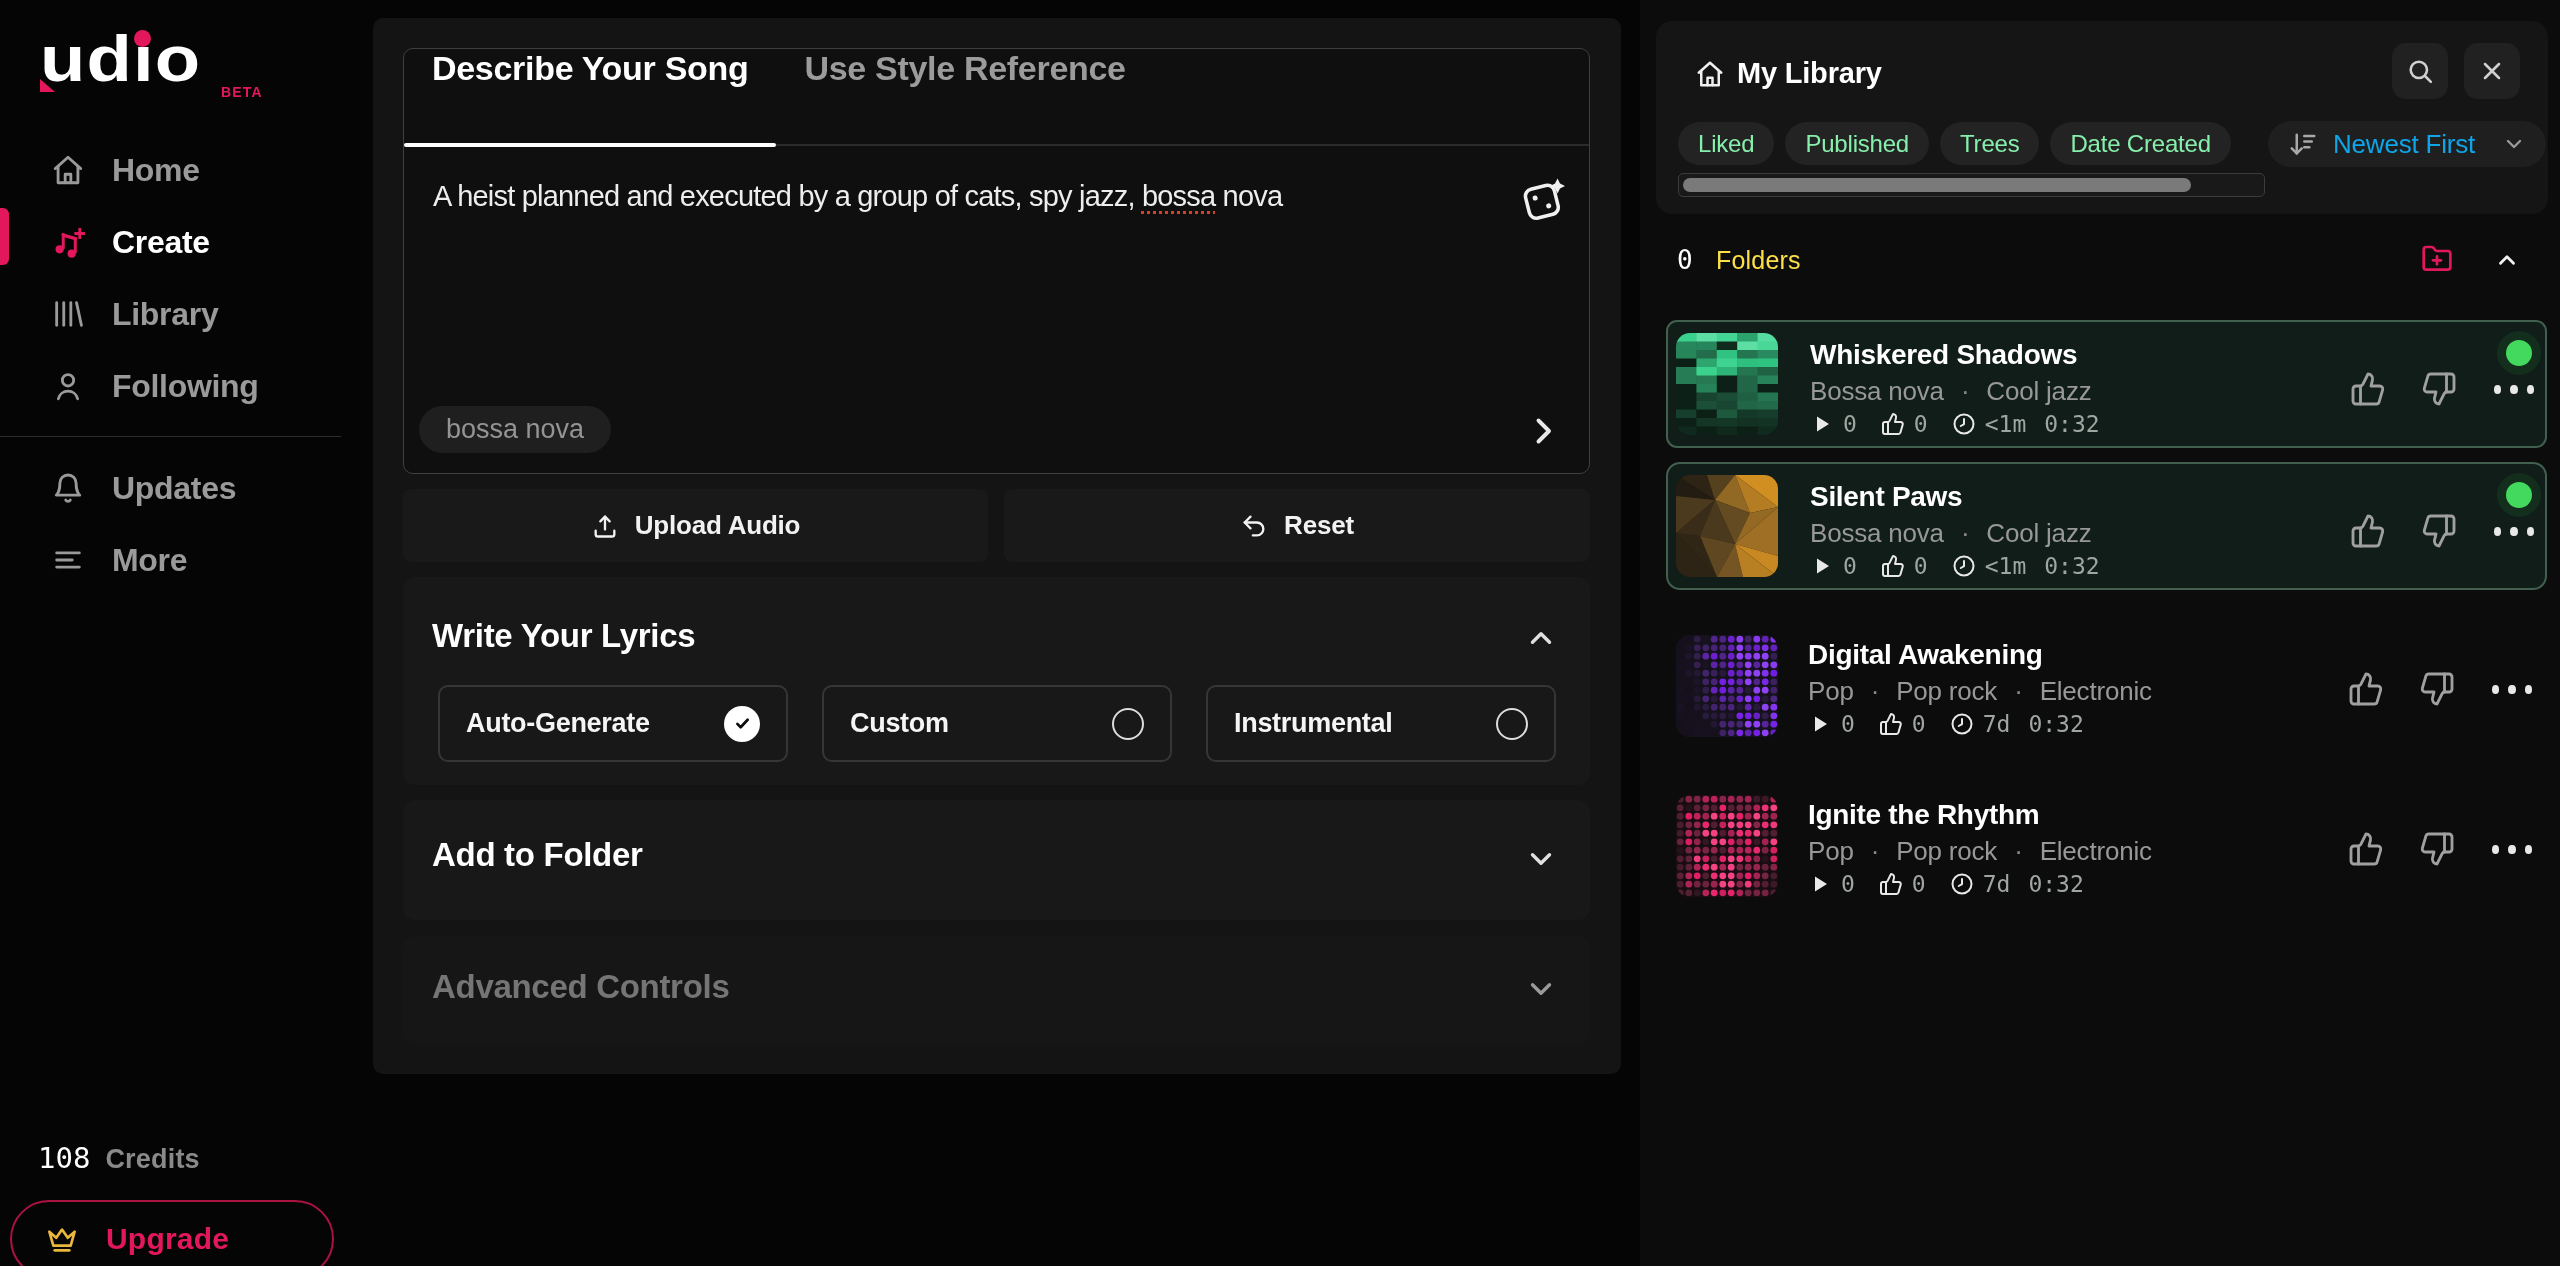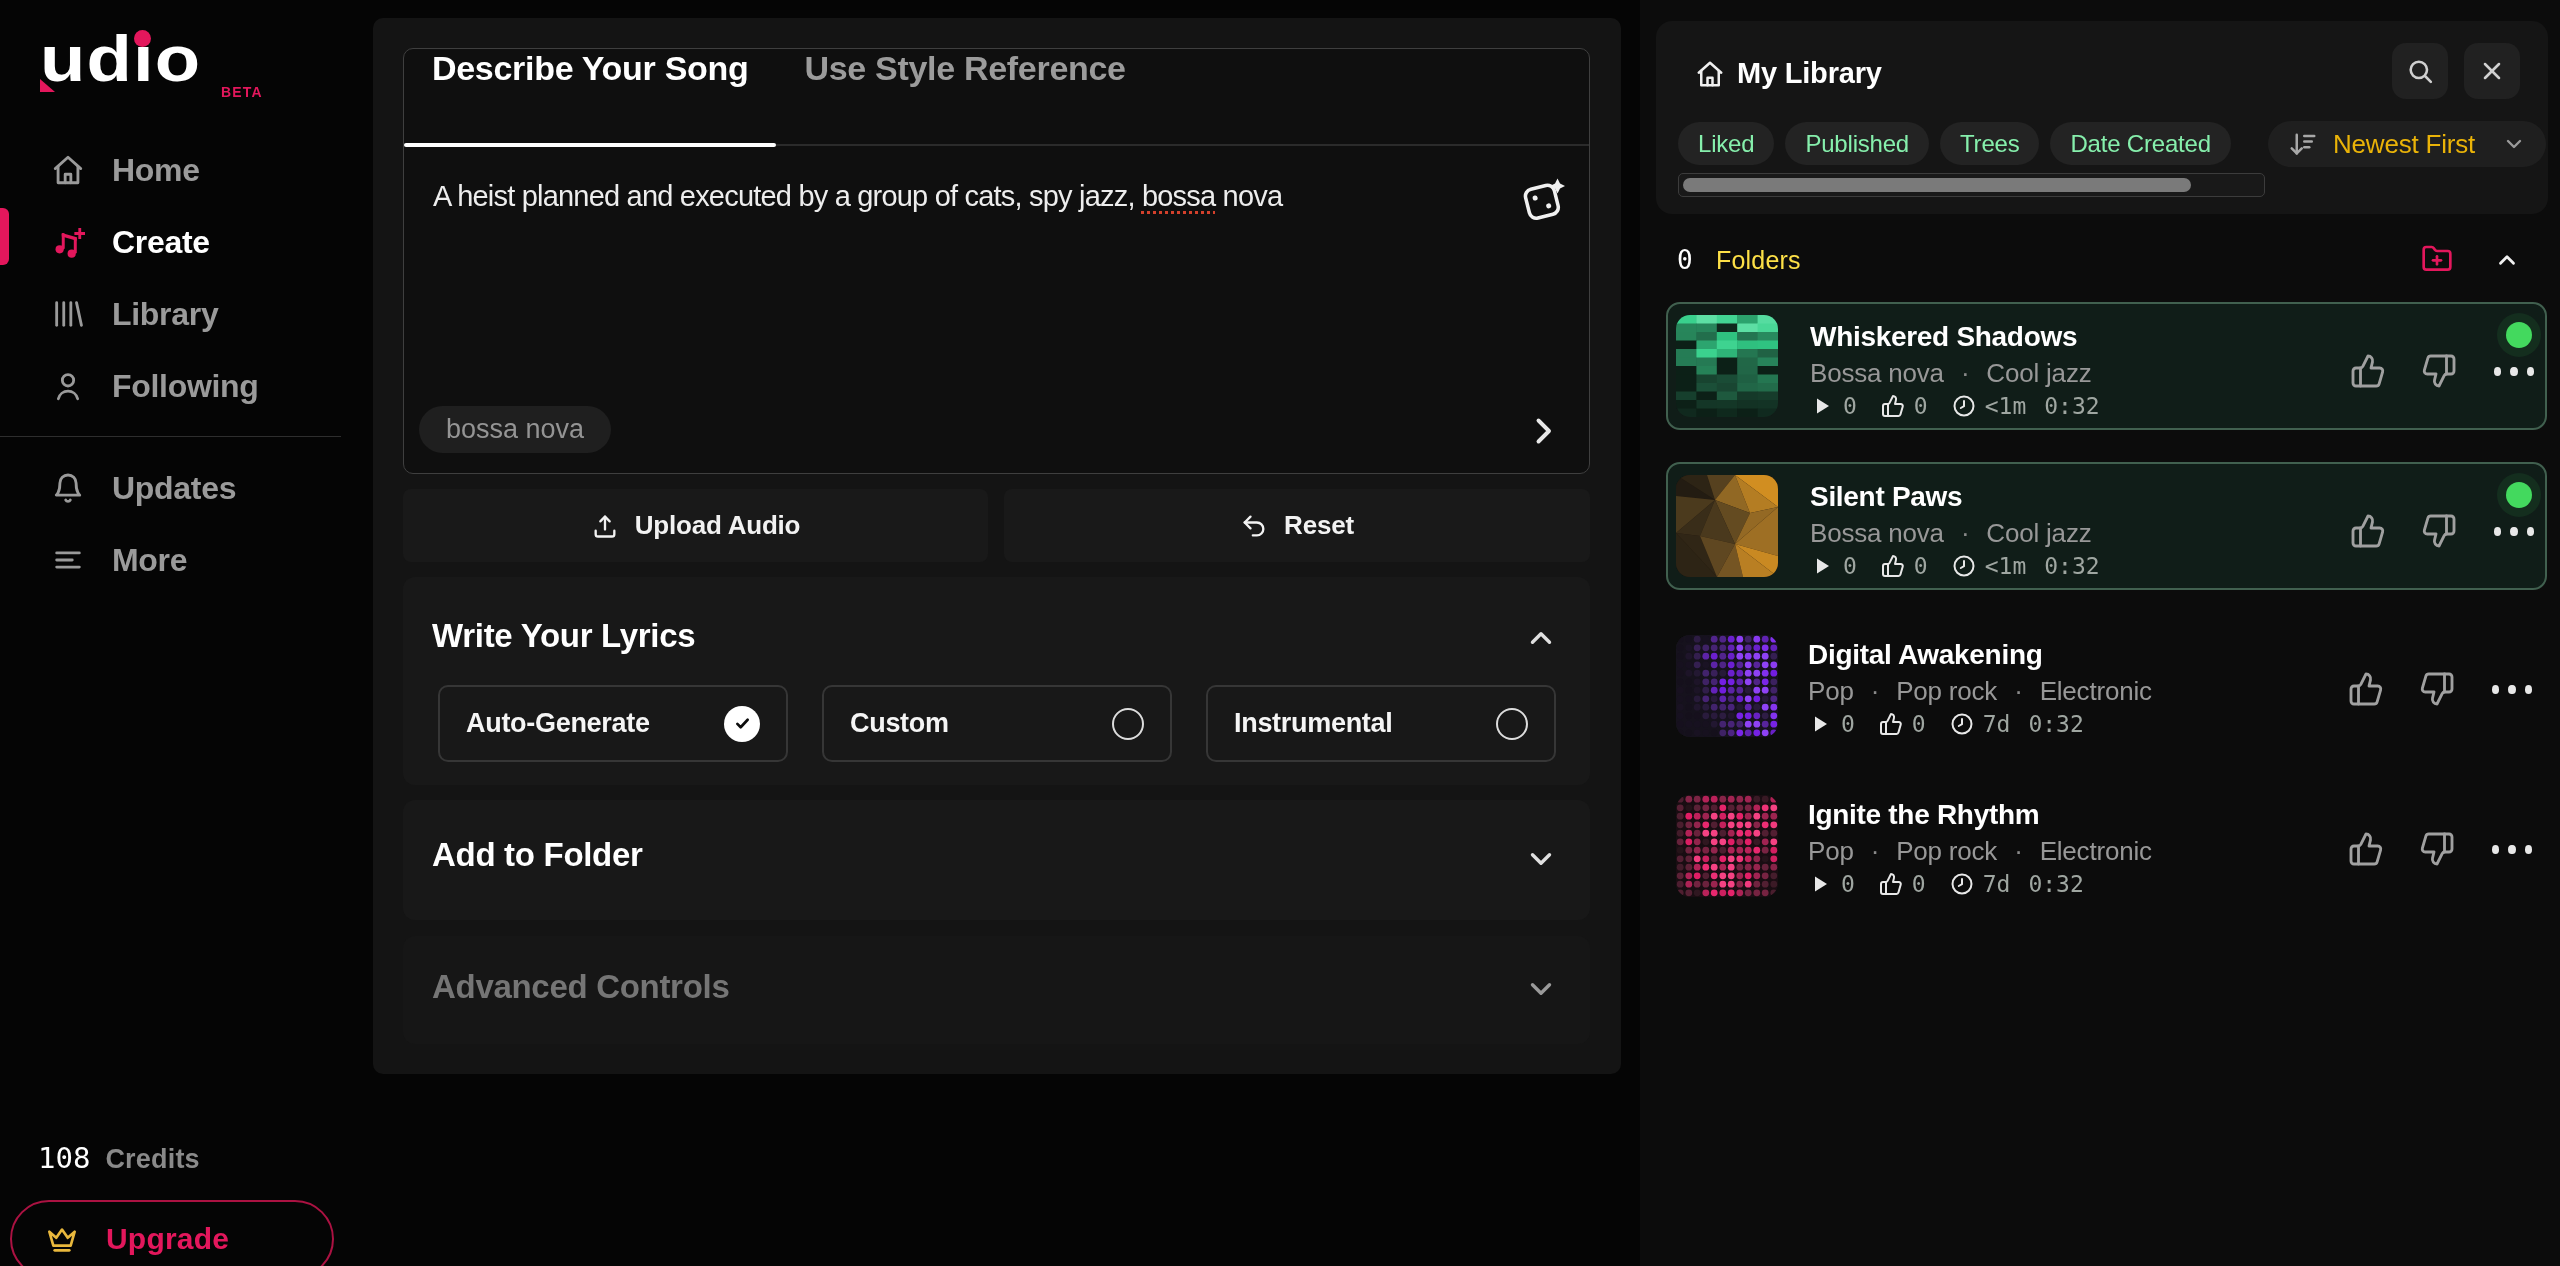--- a/index.html
+++ b/index.html
@@ -108,35 +108,35 @@
   #lib-search-btn { left:736px; }
   #lib-close-btn { left:808px; }
   .icon-btn svg { width:28px; height:28px; }
 
   .chips-row { position:absolute; left:22px; top:101px; display:flex; gap:11px; }
   .chip { height:43px; border-radius:22px; background:#232323; display:flex; align-items:center;
     padding:0 20px; font-size:24px; color:#86efac; cursor:pointer; white-space:nowrap; letter-spacing:-0.2px; }
   .sort-chip { position:absolute; left:612px; top:100px; width:278px; height:46px; border-radius:24px; background:#1f1f1f;
     display:flex; align-items:center; padding:0 20px; cursor:pointer; }
   .sort-chip .icon { width:30px; height:30px; color:#a8a8a8; flex:none; }
-  .sort-chip .label { margin-left:15px; font-size:26px; color:#eab308; letter-spacing:-0.2px; }
+  .sort-chip .label { margin-left:15px; font-size:26px; color:#0ea5e9; letter-spacing:-0.2px; }
   .sort-chip .chev { margin-left:auto; width:24px; height:24px; color:#9a9a9a; }
 
   .lib-scrollbar { position:absolute; left:22px; top:152px; width:587px; height:24px; border:1px solid #3c3c3c; background:#191919; border-radius:5px; }
   .lib-scrollbar .thumb { position:absolute; left:4px; top:4px; width:508px; height:14px; background:#7a7a7a; border-radius:8px; }
 
   .folders-row { position:absolute; left:16px; top:233px; width:892px; height:52px; }
   .folders-count { position:absolute; left:21px; top:12px; font-size:26px; color:#fff; }
   .folders-label { position:absolute; left:60px; top:13px; font-size:25px; color:#fde047; letter-spacing:0.2px; }
   .folder-add-btn { position:absolute; left:765px; top:10px; width:32px; height:32px; color:var(--accent); cursor:pointer; }
   .folders-collapse-btn { position:absolute; left:838px; top:14px; width:26px; height:26px; color:#f0f0f0; cursor:pointer; }
 
   .song-card { position:absolute; left:26px; width:881px; height:128px; border-radius:14px; cursor:pointer; }
   .song-card.highlighted { background:#101d18; border:2px solid #41604f; }
-  #song-0 { top:302px; } #song-1 { top:462px; } #song-2 { top:622px; } #song-3 { top:782px; }
+  #song-0 { top:320px;border-radius:11px; } #song-1 { top:462px; } #song-2 { top:622px; } #song-3 { top:782px; }
   .song-thumb { position:absolute; left:10px; top:13px; width:102px; height:102px; border-radius:14px; overflow:hidden; background:#191919; }
   .song-card.highlighted .song-thumb { left:8px; top:11px; }
   .song-title { position:absolute; left:142px; top:16px; font-size:28px; font-weight:bold; line-height:34px; letter-spacing:-0.3px; color:#fff; }
   .song-genres { position:absolute; left:142px; top:54px; font-size:26px; line-height:30px; color:#989898; letter-spacing:-0.2px; }
   .song-genres .gsep { display:inline-block; margin:0 17px; font-size:26px; color:#8a8a8a; }
   .song-stats { position:absolute; left:142px; top:88px; height:28px; display:flex; align-items:center; color:#9fa6a1; }
   .song-stats .s-icon { width:24px; height:24px; color:#e8e8e8; }
   .song-stats .s-val { margin-left:9px; font-size:23px; }
   .song-stats .s-group { display:flex; align-items:center; margin-right:24px; }
   .song-stats .s-dur { margin-left:18px; font-size:23px; }

